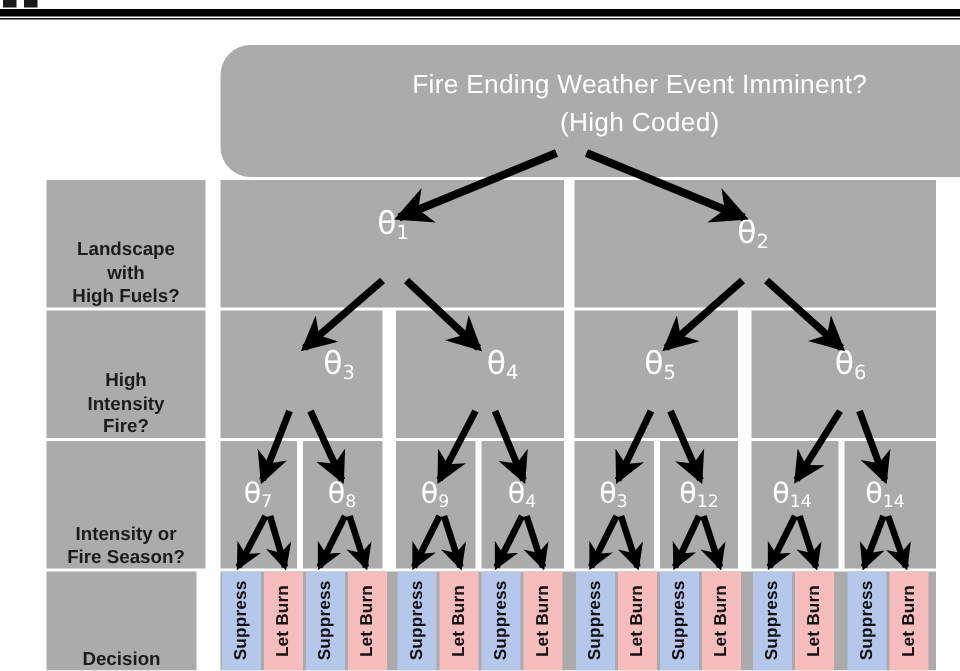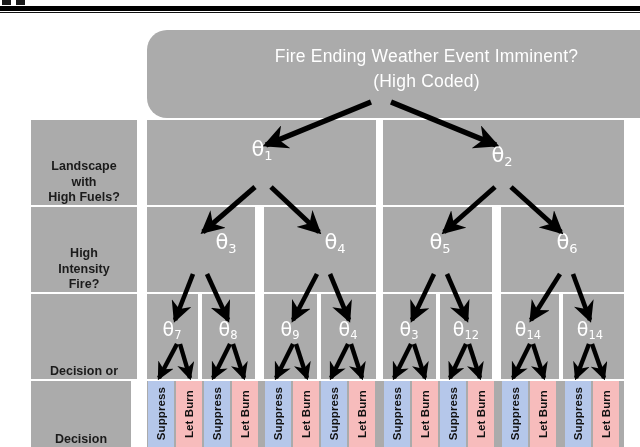--- a/index.html
+++ b/index.html
@@ -94,21 +94,22 @@
   </div>
   <div class="theta" style="left:440px;top:216px;">
     <span>θ</span><sub>5</sub>
   </div>
   <div class="theta" style="left:567px;top:216px;">
     <span>θ</span><sub>6</sub>
   </div>
 
   <div class="cell label-cell" style="left:31px;top:280px;width:106px;height:85px;">
     <div>
-      <div>Decision or</div>
+      <div>Intensity or</div>
+      <div>Fire Season?</div>
     </div>
   </div>
 
   <div class="cell node-cell" style="left:147px;top:280px;width:51px;height:85px;"></div>
   <div class="cell node-cell" style="left:202px;top:280px;width:53px;height:85px;"></div>
   <div class="cell node-cell" style="left:264px;top:280px;width:53px;height:85px;"></div>
   <div class="cell node-cell" style="left:321px;top:280px;width:55px;height:85px;"></div>
   <div class="cell node-cell" style="left:383px;top:280px;width:53px;height:85px;"></div>
   <div class="cell node-cell" style="left:440px;top:280px;width:52px;height:85px;"></div>
   <div class="cell node-cell" style="left:501px;top:280px;width:58px;height:85px;"></div>

